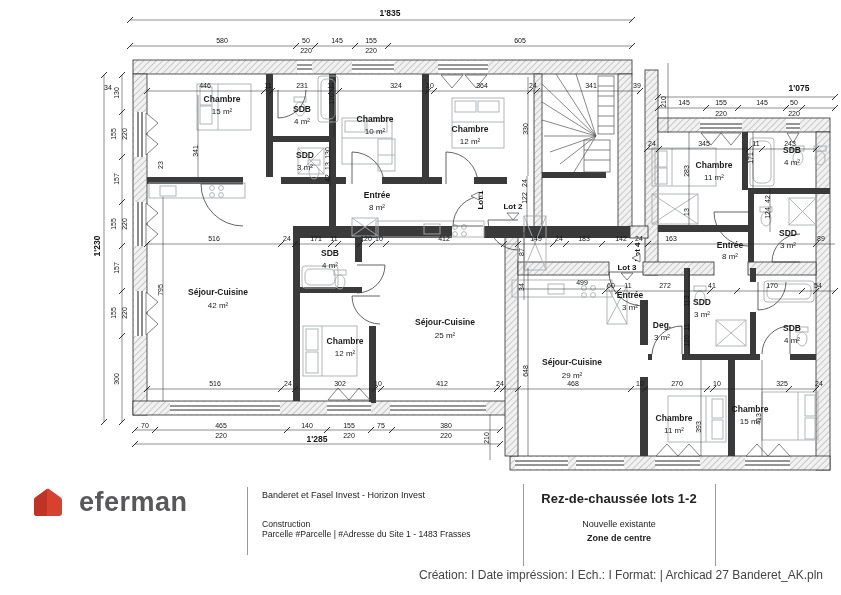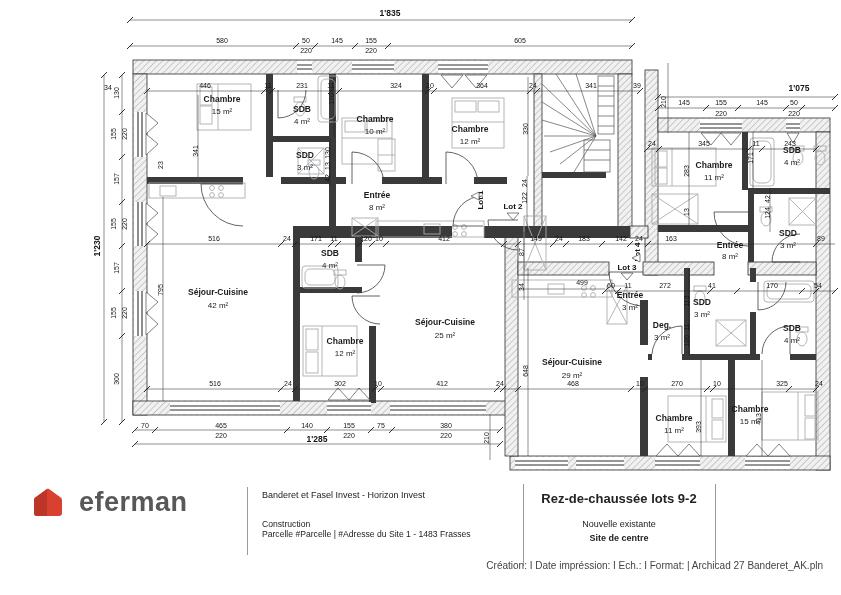--- a/index.html
+++ b/index.html
@@ -29,21 +29,21 @@
   .v2{left:523px;top:6px;height:82px}
   .v3{left:715px;top:6px;height:82px}
   .tb-proj{position:absolute;left:262px;top:12px;font-size:8.6px;color:#222}
   .cl{font-weight:400;font-size:9px}
   .tb-proj .p2{margin-top:19px}
   .tb-proj .p3{margin-top:0}
   .tb-title{position:absolute;left:523px;width:192px;top:13px;text-align:center}
   .t1{font-size:13px;font-weight:700}
   .t2{font-size:9px;font-weight:400;margin-top:13px}
   .t3{font-size:9px;font-weight:700;margin-top:4px}
-  .tb-footer{position:absolute;right:18px;top:82px;font-size:10px;color:#444}
+  .tb-footer{position:absolute;right:18px;top:90px;font-size:12px;color:#444}
 </style>
 </head>
 <body>
 
 <div class="page">
 
 <svg width="841" height="478" viewBox="0 0 841 478">
   <defs>
     <pattern id="hx" width="4.5" height="4.5" patternTransform="rotate(45)" patternUnits="userSpaceOnUse">
       <rect width="4.5" height="4.5" fill="#f1f1f1"></rect>
@@ -513,21 +513,21 @@
     <span class="brand">eferman</span>
   </div>
   <div class="vline v1"></div>
   <div class="tb-proj">
     <div class="cl">Banderet et Fasel Invest - Horizon Invest</div>
     <div class="p2">Construction</div>
     <div class="p3">Parcelle #Parcelle  |  #Adresse du Site 1 - 1483 Frasses</div>
   </div>
   <div class="vline v2"></div>
   <div class="tb-title">
-    <div class="t1">Rez-de-chaussée lots 9-2</div>
+    <div class="t1">Rez-de-chaussée lots 1-2</div>
     <div class="t2">Nouvelle existante</div>
-    <div class="t3">Site de centre</div>
+    <div class="t3">Zone de centre</div>
   </div>
   <div class="vline v3"></div>
   <div class="tb-footer">Création:  I Date impréssion:  I Ech.:  I Format:   |  Archicad 27 Banderet_AK.pln</div>
 </div>
 
 </div>
 
 </body></html>

